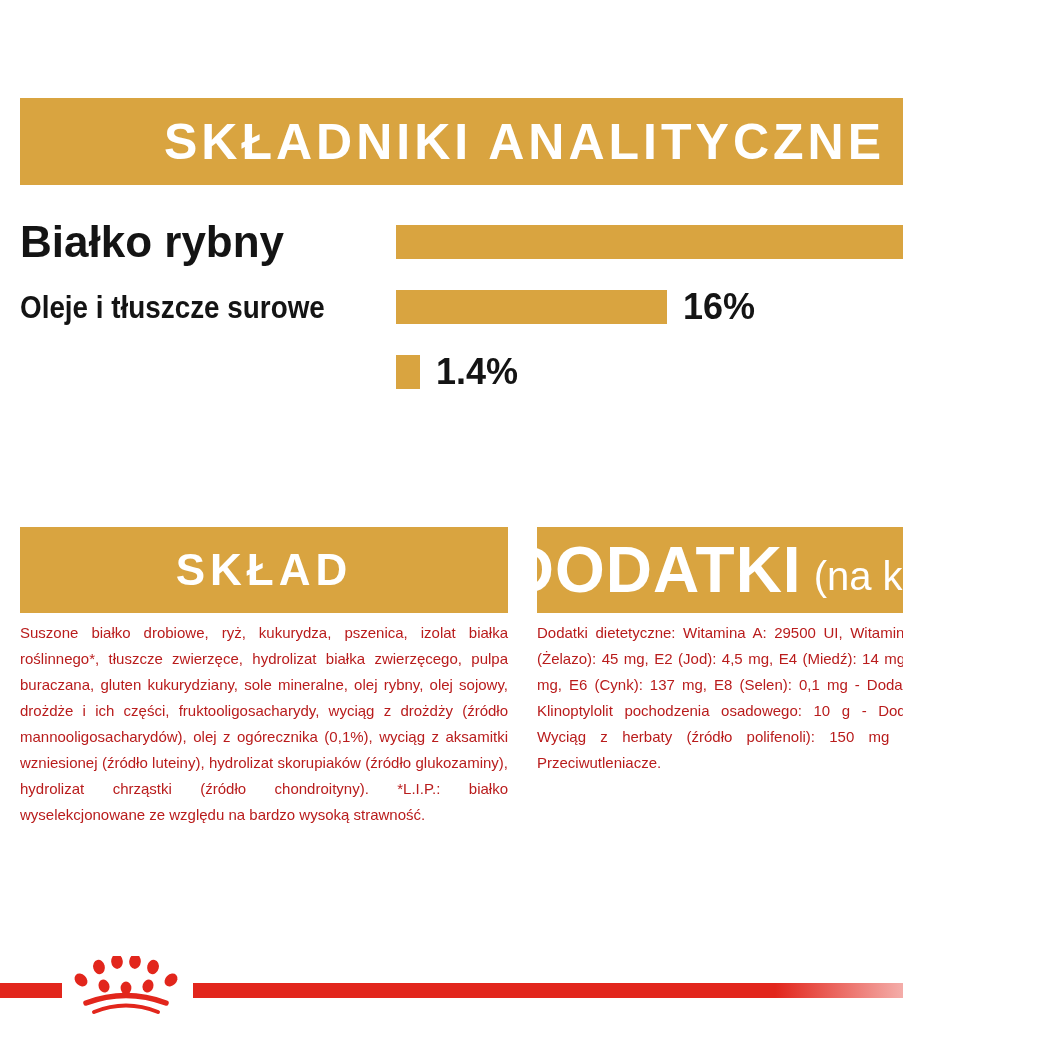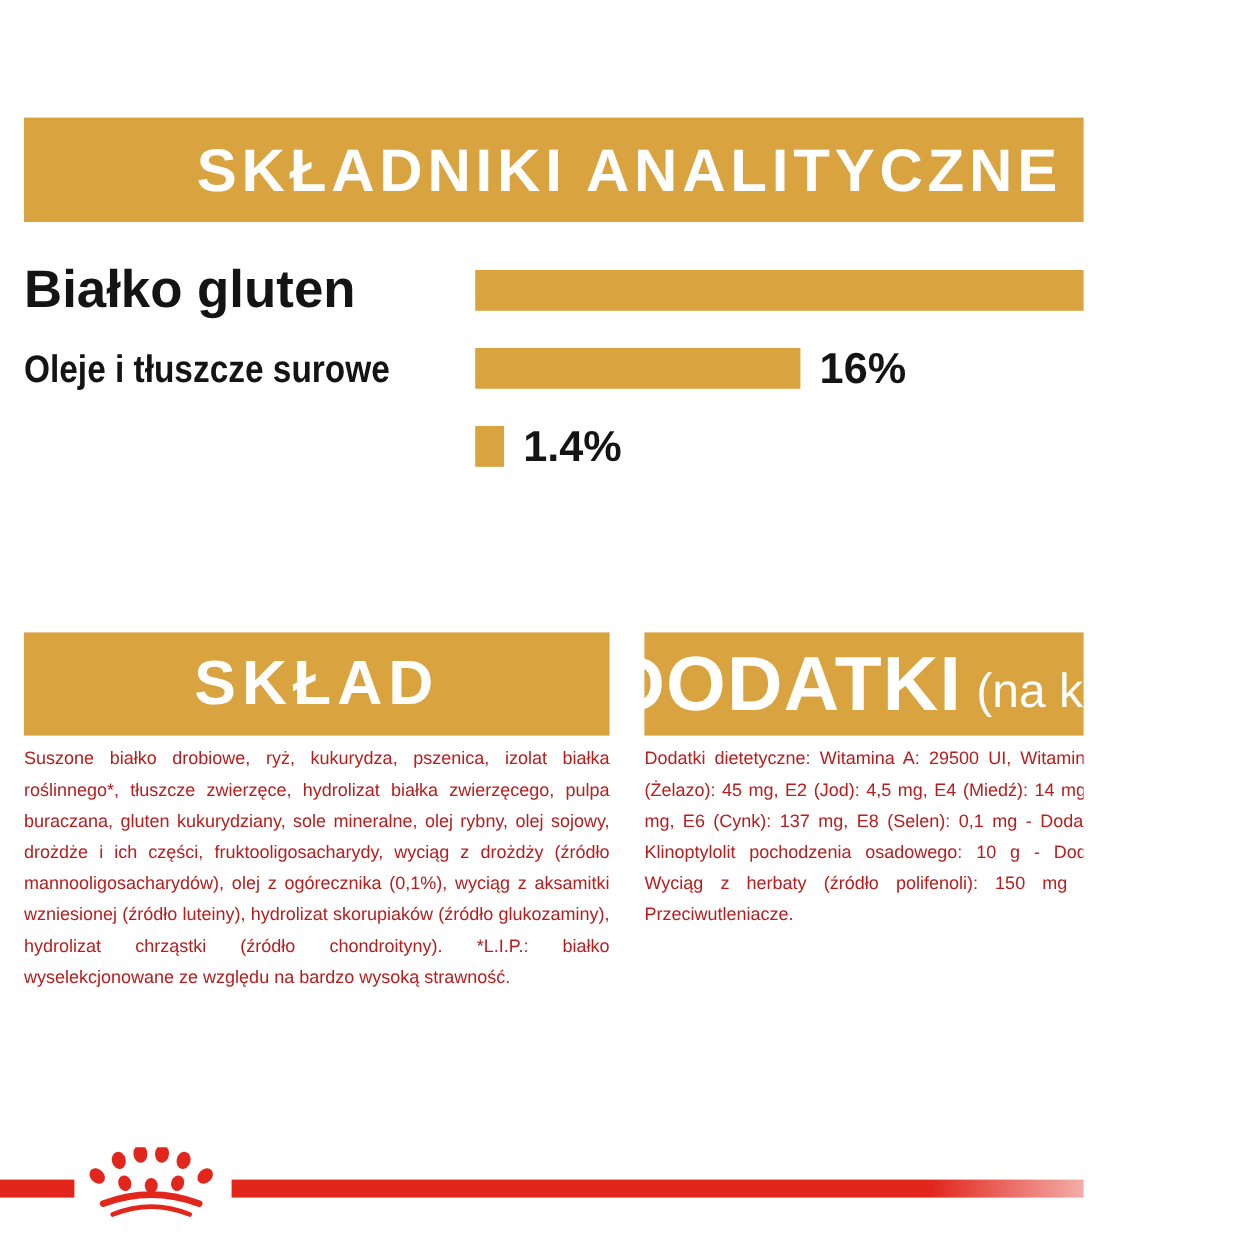--- a/index.html
+++ b/index.html
@@ -16,21 +16,21 @@
     background:var(--gold,#D9A440);
     color:#ffffff;
     display:flex;align-items:center;justify-content:center;
   }
   #banner-analytical{left:20px;top:98px;width:1009px;height:87px;}
   #banner-analytical .banner-title{
     font-size:50px;font-weight:bold;letter-spacing:4px;white-space:nowrap;
   }
   #banner-sklad{left:20px;top:527px;width:488px;height:86px;}
   #banner-sklad .banner-title{
-    font-size:52px;font-weight:bold;letter-spacing:5px;white-space:nowrap;
+    font-size:44px;font-weight:bold;letter-spacing:5px;white-space:nowrap;
   }
   #banner-dodatki{left:537px;top:527px;width:492px;height:86px;}
   #banner-dodatki .banner-title{
     font-size:64px;font-weight:bold;letter-spacing:1px;white-space:nowrap;
   }
   #banner-dodatki .banner-suffix{
     font-size:40px;font-weight:normal;margin-left:12px;white-space:nowrap;
     position:relative;top:6px;
   }
   
@@ -78,21 +78,21 @@
 <body>
 
 <div id="page" style="--gold: #D9A440; --red: #E2261C; background: rgb(255, 255, 255);">
 
   <div class="banner" id="banner-analytical">
     <span class="banner-title">SKŁADNIKI ANALITYCZNE</span>
   </div>
 
   <div id="chart">
       <div class="chart-row row-0" style="top: 225px;">
-        <span class="chart-label">Białko gluten</span>
+        <span class="chart-label">Białko rybny</span>
         <div class="chart-bar" style="width: 509px; background: rgb(217, 164, 64);"></div>
         <span class="chart-value" style="left: 921px;">30%</span>
       </div>
       <div class="chart-row row-1" style="top: 290px;">
         <span class="chart-label">Oleje i tłuszcze surowe</span>
         <div class="chart-bar" style="width: 271px; background: rgb(217, 164, 64);"></div>
         <span class="chart-value" style="left: 683px;">16%</span>
       </div>
       <div class="chart-row row-2" style="top: 355px;">
         <div class="chart-bar" style="width: 24px; background: rgb(217, 164, 64);"></div>

